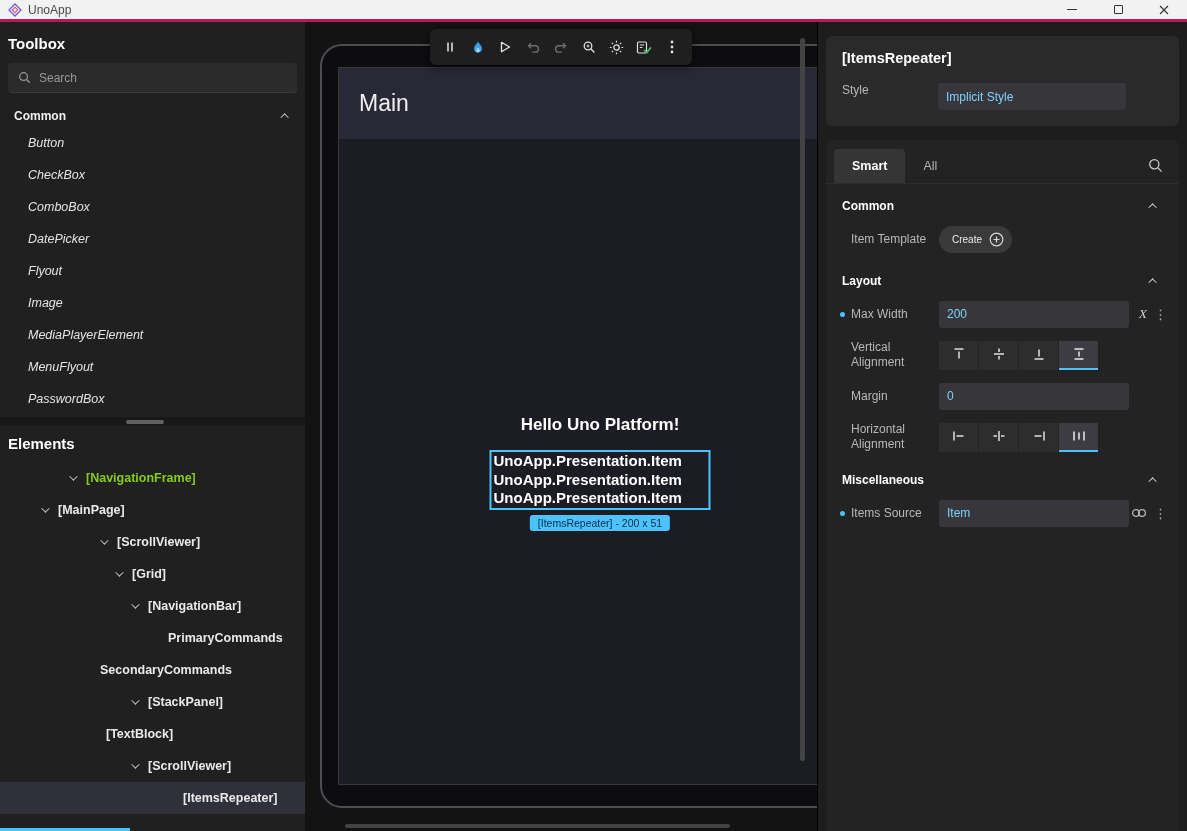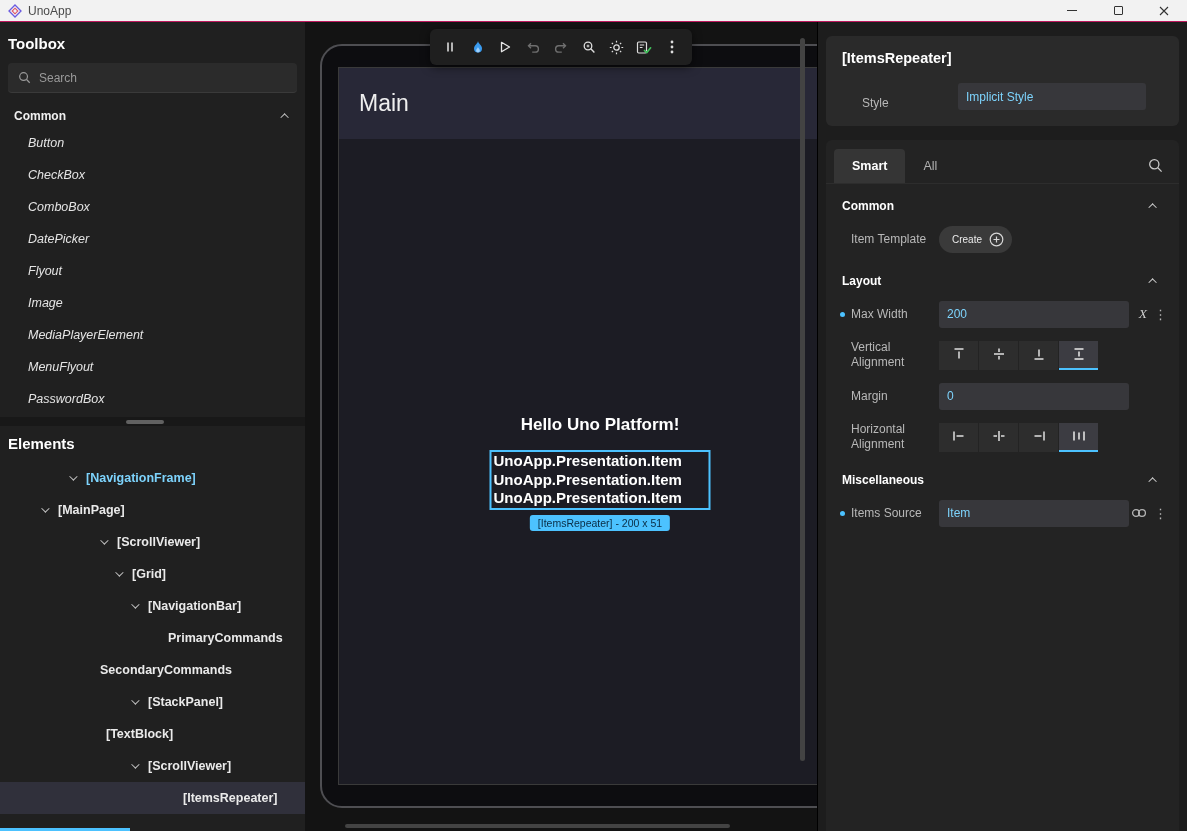--- a/index.html
+++ b/index.html
@@ -1,21 +1,21 @@
 <!DOCTYPE html>
 <html><head>
 <meta charset="utf-8">
 <style>
   * { margin:0; padding:0; box-sizing:border-box; }
   html,body { width:1187px; height:831px; overflow:hidden; background:#000; }
   body { font-family:"Liberation Sans", sans-serif; -webkit-font-smoothing:antialiased; }
   .app { width:1187px; height:831px; display:flex; flex-direction:column; }
 
   
-  .titlebar { height:22px; background:#f2f2f2; border-bottom:1px solid #be185d; display:flex; align-items:center; flex:none; }
+  .titlebar { height:22px; background:#f2f2f2; border-bottom:3px solid #be185d; display:flex; align-items:center; flex:none; }
   .titlebar .logo { margin:0 6px 0 8px; display:flex; }
   .titlebar .appname { font-size:12px; color:#4a4a4a; }
   .win-controls { margin-left:auto; display:flex; height:100%; }
   .win-btn { width:46px; height:100%; display:flex; align-items:center; justify-content:center; cursor:default; }
   .min-glyph { width:10px; height:1px; background:#333; }
   .max-glyph { width:9px; height:9px; border:1px solid #333; border-radius:1px; }
 
   
   .main { flex:1; display:flex; min-height:0; }
 
@@ -28,21 +28,21 @@
   .section-row { display:flex; align-items:center; margin:16px 16px 4px 14px; }
   .section-row .label { font-size:12px; font-weight:700; color:#f0f0f0; }
   .toolbox-item { height:32px; display:flex; align-items:center; padding-left:28px; font-size:12.5px; color:#e4e4e4; cursor:default;font-style:italic; }
   .hdivider { height:9px; background:#181818; position:relative; margin-top:2px; }
   .hdivider .thumb { position:absolute; left:126px; top:3px; width:38px; height:3.5px; background:#616161; border-radius:2px; }
 
   .tree { margin-top:10px; }
   .tree-row { height:32px; display:flex; align-items:center; font-size:12.5px; cursor:default; }
   .chev-box { width:16px; display:flex; justify-content:center; flex:none; }
   .tree-label { margin-left:6px; font-weight:600; color:#eaeaea; white-space:nowrap; }
-  .tree-label.dim { color:#7dd3fc; }
+  .tree-label.dim { color:#84cc16; }
   .tree-row.selected { background:#30303b; }
   .sidebar-accent { position:absolute; left:0; bottom:0; width:130px; height:3px; background:#4cc2ff; }
 
   
   .chev { display:inline-block; width:6px; height:6px; border-right:1.4px solid #c2c2c2; border-bottom:1.4px solid #c2c2c2; }
   .chev.down { transform:rotate(45deg) translateY(-2px); }
   .chev.up { transform:rotate(-135deg) translateY(-2px); }
 
   
   .canvas { flex:1; background:#131313; position:relative; overflow:hidden; }
@@ -59,21 +59,21 @@
   .sel-line { font-size:15px; font-weight:700; line-height:18.5px; color:#fff; white-space:nowrap; }
   .sel-badge { position:absolute; top:376px; left:50%; transform:translateX(-50%); background:#4cc2ff; color:#0a2c44; font-size:10.5px; padding:2px 8px; border-radius:3px; white-space:nowrap; }
 
   .vscroll { position:absolute; right:12px; top:16px; bottom:70px; width:5px; background:#434343; border-radius:3px; }
   .hscroll { position:absolute; left:40px; bottom:3px; width:385px; height:4px; background:#434343; border-radius:2px; }
 
   
   .inspector { width:370px; flex:none; background:#1d1d1d; border-left:1px solid #000; display:flex; flex-direction:column; overflow:hidden; }
   .insp-card { margin:14px 8px 0; background:#2a2a2a; border-radius:6px; padding:14px 16px 16px; flex:none; }
   .insp-title { font-size:14.5px; font-weight:700; color:#fff; }
-  .style-row { margin-top:17px; display:flex; align-items:flex-end;margin-left:20px; }
+  .style-row { margin-top:17px; display:flex; align-items:flex-start; }
   .field-label { width:96px; flex:none; font-size:12px; color:#b8b8b8; position:relative; }
   .text-input { width:190px; height:27px; background:#37373b; border:none; border-radius:3px; color:#7dd3fc; font-size:12px; padding:0 8px; outline:none; font-family:"Liberation Sans",sans-serif; }
   .insp-body { margin:14px 8px 0; background:#232323; border-radius:6px 6px 0 0; flex:1; overflow:hidden; }
   .tabs-row { display:flex; align-items:flex-end; padding:8px 16px 0 8px; height:44px; border-bottom:1px solid #2d2d2d; }
   .tab { height:34px; padding:0 18px; display:flex; align-items:center; font-size:12.5px; color:#b0b0b0; border-radius:4px 4px 0 0; cursor:default; }
   .tab.active { background:#353535; color:#fff; font-weight:600; }
   .tabs-row .spacer { flex:1; }
   .insp-section-header { display:flex; align-items:center; padding:15px 22px 6px 16px; }
   .insp-section-header .label { font-size:12px; font-weight:700; color:#fff; }
   .insp-section-header .chev { margin-left:auto; border-color:#cfcfcf; }

